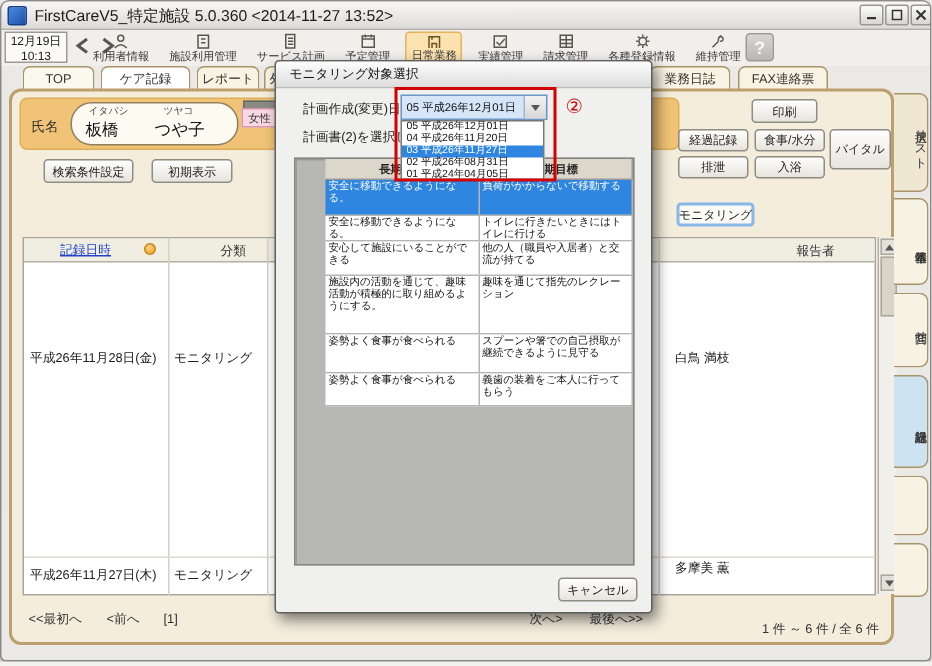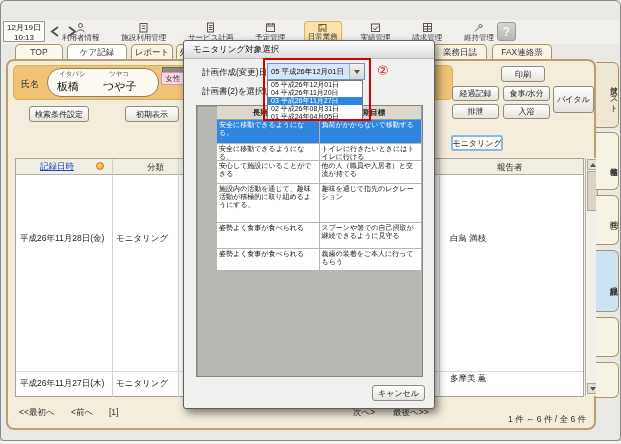--- a/index.html
+++ b/index.html
@@ -72,20 +72,39 @@
   .dlgrow .c{width:50%;font-size:7px;line-height:8px;color:#111;padding:1px 2px;border-right:1px solid #b5b5b5;overflow:hidden;}
   .dlgrow.sel{background:#2f86e0;}
   .dlgrow.sel .c{color:#fff;}
   .vcenter{display:flex;align-items:center;}
 </style>
 </head>
 <body>
 
 <div id="window">
 
+  <div class="abs titlebar">
+    <div class="abs appicon"></div>
+    <div class="abs title-text">FirstCareV5_特定施設 5.0.360 &lt;2014-11-27 13:52&gt;</div>
+    <div class="abs winbtn" style="left:572px;">
+      <svg width="8" height="8">
+          <line x1="1" y1="6" x2="7" y2="6" stroke="#333" stroke-width="1.5"></line>
+        </svg>
+    </div>
+    <div class="abs winbtn" style="left:589px;">
+      <svg width="8" height="8">
+          <rect x="1" y="1" width="6" height="6" fill="none" stroke="#333"></rect>
+        </svg>
+    </div>
+    <div class="abs winbtn" style="left:606px;width:14px;">
+      <svg width="8" height="8">
+          <path d="M1 1 L7 7 M7 1 L1 7" stroke="#333" stroke-width="1.4"></path>
+        </svg>
+    </div>
+  </div>
 
   <div class="abs toolbar">
     <div class="abs datebox">
       <div>12月19日</div>
       <div>10:13</div>
     </div>
     <div class="abs navarrow" style="left:48px;">
       <svg width="13" height="13">
           <path d="M9 2 L3 6.5 L9 11" fill="none" stroke="#555" stroke-width="2"></path>
         </svg>
@@ -145,20 +164,27 @@
         <span class="lbl">実績管理</span>
       </div>
       <div class="tbitem">
         <svg width="11" height="11">
             <rect x="1.5" y="1.5" width="8" height="8" fill="none" stroke="#5a5648"></rect>
             <line x1="1.5" y1="4.5" x2="9.5" y2="4.5" stroke="#5a5648"></line>
             <line x1="1.5" y1="7" x2="9.5" y2="7" stroke="#5a5648"></line>
             <line x1="5.5" y1="1.5" x2="5.5" y2="9.5" stroke="#5a5648"></line>
           </svg>
         <span class="lbl">請求管理</span>
+      </div>
+      <div class="tbitem">
+        <svg width="11" height="11">
+            <circle cx="5.5" cy="5.5" r="2.5" fill="none" stroke="#5a5648"></circle>
+            <path d="M5.5 1 V2.5 M5.5 8.5 V10 M1 5.5 H2.5 M8.5 5.5 H10 M2.3 2.3 L3.4 3.4 M7.6 7.6 L8.7 8.7 M8.7 2.3 L7.6 3.4 M3.4 7.6 L2.3 8.7" stroke="#5a5648"></path>
+          </svg>
+        <span class="lbl">各種登録情報</span>
       </div>
       <div class="tbitem">
         <svg width="11" height="11">
             <path d="M2 9.5 L6 5.5 M6 5.5 Q5.5 3 7.5 2 L9 3.5 Q9.5 5.5 7 5.5" fill="none" stroke="#5a5648"></path>
           </svg>
         <span class="lbl">維持管理</span>
       </div>
     </div>
     <div class="abs helpbtn">?</div>
   </div>
@@ -176,38 +202,38 @@
   <div class="abs name-label">氏名</div>
   <div class="abs namepill"></div>
   <div class="abs kana" style="left:58px;">イタバシ</div>
   <div class="abs kana" style="left:108px;">ツヤコ</div>
   <div class="abs kanji" style="left:56px;">板橋</div>
   <div class="abs kanji" style="left:102px;">つや子</div>
   <div class="abs photobox"></div>
   <div class="abs gender">女性</div>
 
   <div class="abs btn" style="left:28px;top:105px;width:60px;height:16px;">検索条件設定</div>
-  <div class="abs btn" style="left:100px;top:105px;width:54px;height:16px;margin-left:24px;">初期表示</div>
+  <div class="abs btn" style="left:100px;top:105px;width:54px;height:16px;">初期表示</div>
 
   <div class="abs btn" style="left:500px;top:65px;width:44px;height:16px;">印刷</div>
   <div class="abs btn" style="left:451px;top:85px;width:47px;height:15px;">経過記録</div>
   <div class="abs btn" style="left:502px;top:85px;width:47px;height:15px;">食事/水分</div>
   <div class="abs btn" style="left:552px;top:85px;width:41px;height:27px;">バイタル</div>
   <div class="abs btn" style="left:451px;top:103px;width:47px;height:15px;">排泄</div>
   <div class="abs btn" style="left:502px;top:103px;width:47px;height:15px;">入浴</div>
   <div class="abs btn hl" style="left:450px;top:134px;width:52px;height:16px;">モニタリング</div>
 
   <div class="abs rectable">
     <div class="abs rechead">
       <div class="abs vcenter" style="left:24px;top:0;height:15px;">
         <span class="reclink">記録日時</span>
       </div>
       <div class="abs sorticon" style="left:80px;top:3px;"></div>
       <div class="abs h" style="left:131px;top:3px;">分類</div>
-      <div class="abs h" style="left:481px;top:3px;">報告者</div>
+      <div class="abs h" style="left:515px;top:3px;">報告者</div>
     </div>
     <div class="abs recdiv" style="left:96px;top:0;height:238px;"></div>
     <div class="abs recdiv" style="left:162px;top:0;height:238px;"></div>
     <div class="abs recdiv" style="left:423px;top:0;height:238px;"></div>
 
     <div>
       <div class="abs cell" style="left:4px;top:74px;">平成26年11月28日(金)</div>
       <div class="abs cell" style="left:100px;top:74px;">モニタリング</div>
       <div class="abs cell" style="left:434px;top:74px;">白鳥 満枝</div>
     </div>

